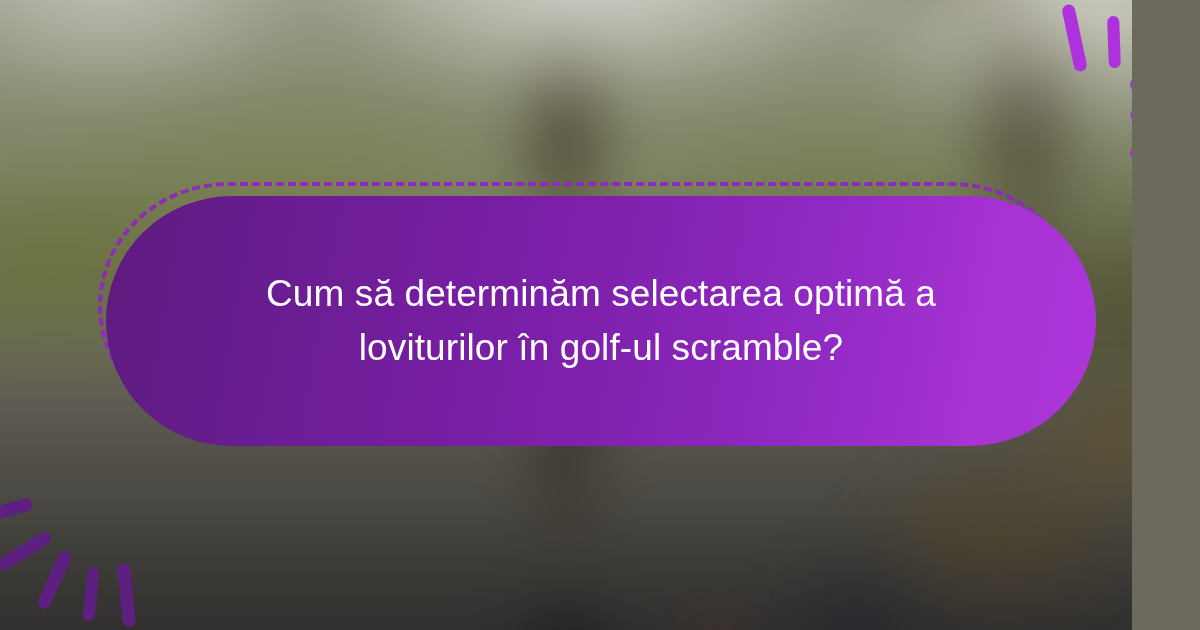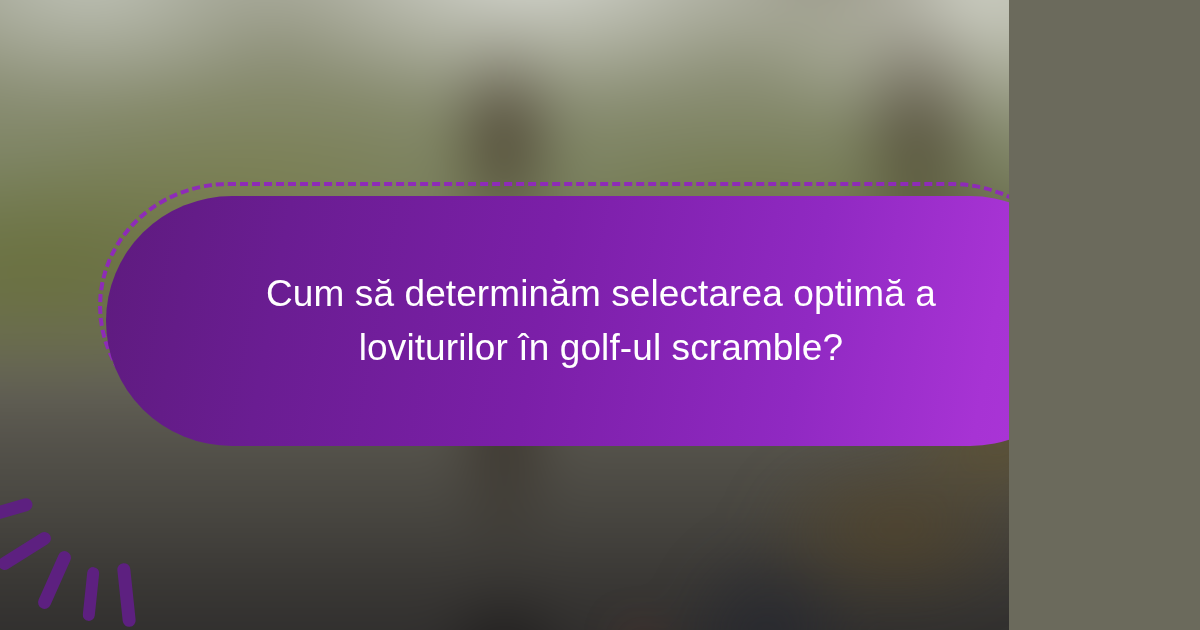--- a/index.html
+++ b/index.html
@@ -9,21 +9,21 @@
     height: 630px;
     overflow: hidden;
   }
   body {
     font-family: "Liberation Sans", "DejaVu Sans", sans-serif;
     background: #6b6a5c;
   }
 
   #stage {
     position: relative;
-    width: 1009px;
+    width: 1132px;
     height: 630px;
     overflow: hidden;
     background: #6b6a5c;
   }
 
   
   .bg-photo {
     position: absolute;
     inset: -60px;
     background-color: #73715f;

